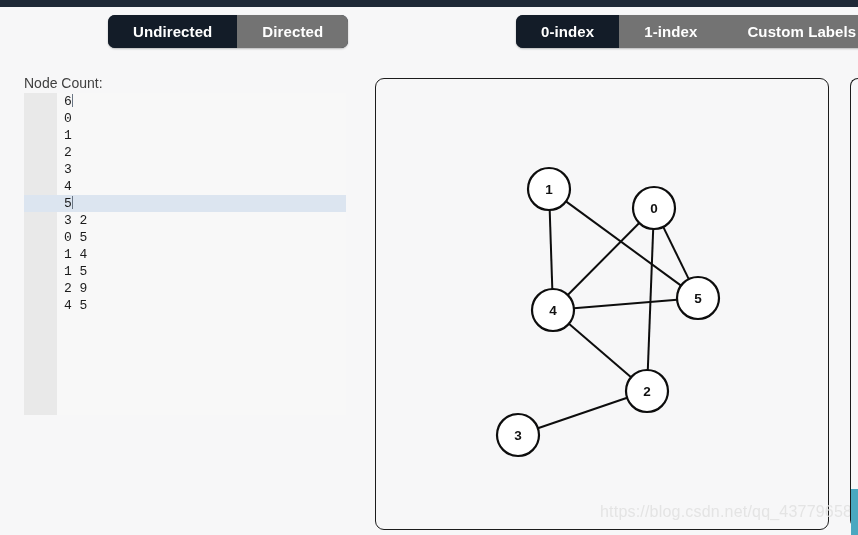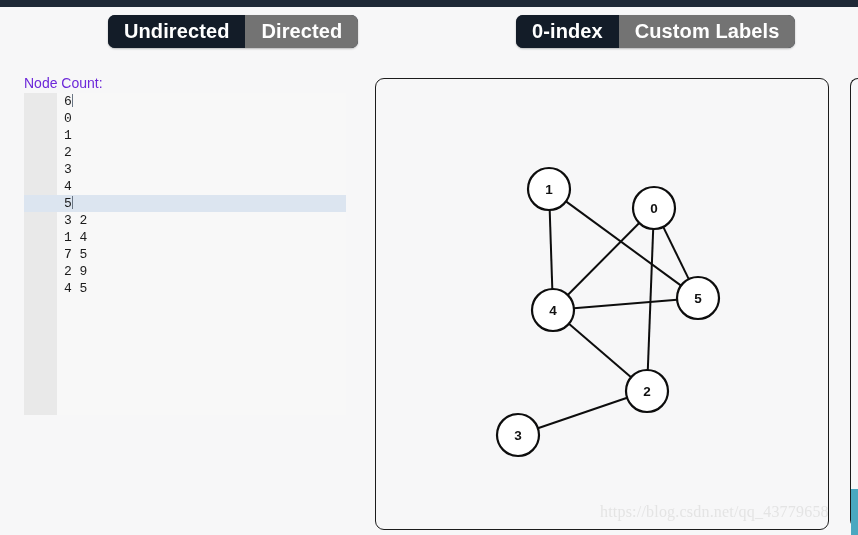--- a/index.html
+++ b/index.html
@@ -28,24 +28,24 @@
   .toggle-group {
     position: absolute;
     display: flex;
     border-radius: 7px;
     overflow: hidden;
     background: #1b2431;
     box-shadow: 0 1px 2px rgba(0,0,0,.25);
   }
   .toggle-btn {
     font-family: "Liberation Sans", sans-serif;
-    font-size: 20px;
+    font-size: 15px;
     font-weight: 700;
     color: #ffffff;
-    padding: 9px 16px;
+    padding: 9px 25px;
     line-height: 15px;
     white-space: nowrap;
     cursor: pointer;
     background: #131c28;
     border: 0;
     letter-spacing: .1px;
   }
   .toggle-btn.inactive { background: #737373; }
 
   #mode-group  { left: 108px; top: 15px; }
@@ -55,21 +55,21 @@
   #editor-pane {
     position: absolute;
     left: 24px;
     top: 74px;
     width: 322px;
     font-size: 13px;
   }
   .field-label {
     font-family: "Liberation Sans", sans-serif;
     font-size: 14px;
-    color: #6d28d9;
+    color: #404040;
     line-height: 19px;
     padding-left: 0px;
   }
   .code-editor {
     position: relative;
     background: #f8f8f8;
     font-family: "Liberation Mono", monospace;
     font-size: 13px;
     line-height: 17px;
     color: #1b1b1b;
@@ -135,21 +135,21 @@
     fill: #111111;
     text-anchor: middle;
     dominant-baseline: central;
   }
 
   
   #watermark {
     position: absolute;
     left: 600px;
     top: 503px;
-    font-family: Liberation Serif, serif;
+    font-family: Liberation Sans, sans-serif;
     font-size: 16px;
     color: #e4e4e4;
     letter-spacing: .2px;
     white-space: nowrap;
     pointer-events: none;
   }
 
   
   #right-edge-panel {
     position: absolute;
@@ -176,20 +176,21 @@
 <body>
 
 <div id="topbar"></div>
 
 <div class="toggle-group" id="mode-group">
     <button class="toggle-btn">Undirected</button>
     <button class="toggle-btn inactive">Directed</button>
   </div>
 <div class="toggle-group" id="index-group">
     <button class="toggle-btn">0-index</button>
+    <button class="toggle-btn inactive">1-index</button>
     <button class="toggle-btn inactive">Custom Labels</button>
   </div>
 
 <div id="editor-pane">
   <div class="field-label">Node Count:</div>
   <div class="code-editor" id="nodecount-editor">
     <div class="gutter"></div>
     <div id="nodecount-lines">
         <div class="code-line">6<span class="caret" style="display: inline-block; width: 1px; height: 13px; background: rgb(106, 118, 132); vertical-align: -2px;"></span></div>
       </div>
@@ -197,22 +198,23 @@
   <div class="code-editor" id="graphdata-editor">
     <div class="gutter"></div>
     <div id="graphdata-lines">
         <div class="code-line">0</div>
         <div class="code-line">1</div>
         <div class="code-line">2</div>
         <div class="code-line">3</div>
         <div class="code-line">4</div>
         <div class="code-line active">5<span class="caret"></span></div>
         <div class="code-line">3 2</div>
+        <div class="code-line">0 5</div>
         <div class="code-line">1 4</div>
-        <div class="code-line">7 5</div>
+        <div class="code-line">1 5</div>
         <div class="code-line">2 9</div>
         <div class="code-line">4 5</div>
       </div>
   </div>
 </div>
 
 <div id="graph-panel">
   <svg id="graph-svg" width="450" height="448" viewBox="0 0 450 448">
       <line x1="277.19730833280965" y1="149.98465358511842" x2="271.80269166719035" y2="291.0153464148816" class="gedge" stroke="#0d0d0d"></line>
       <line x1="263.2240858515423" y1="143.92221032814538" x2="191.77591414845767" y2="216.07778967185462" class="gedge" stroke="#0d0d0d"></line>

